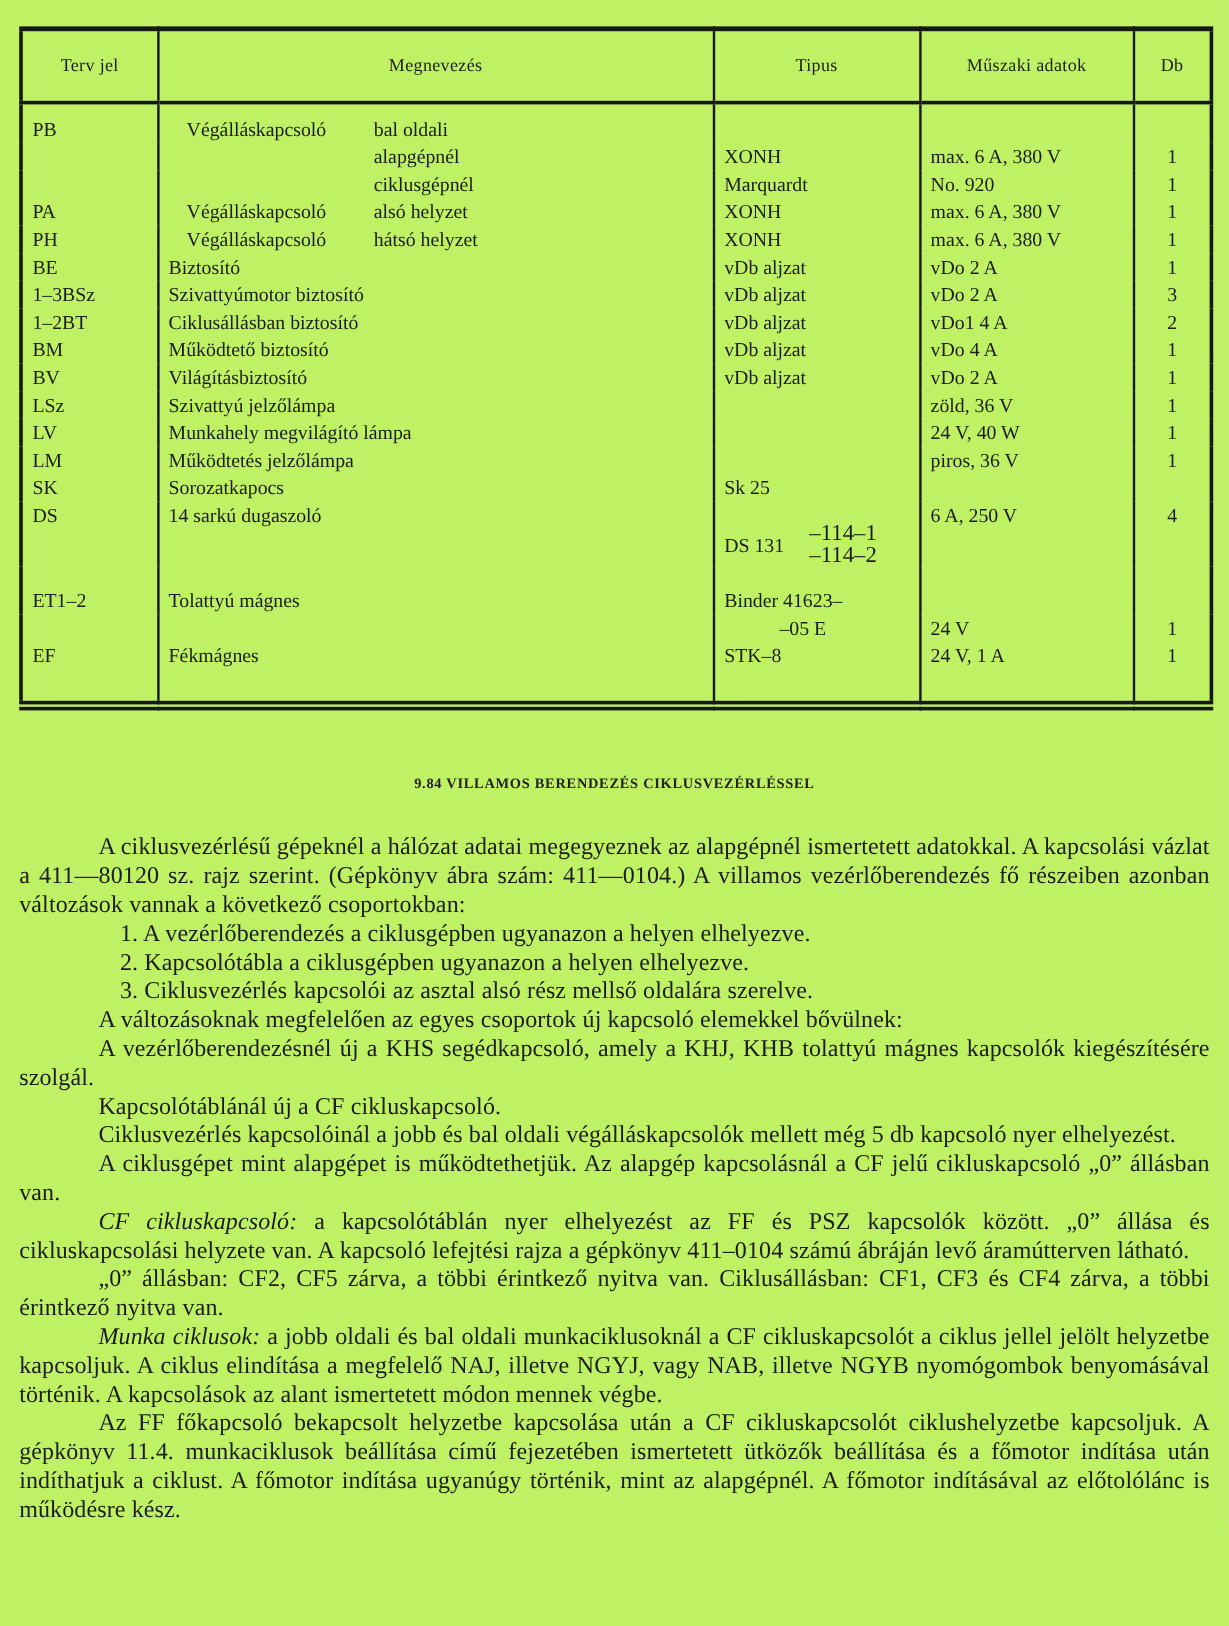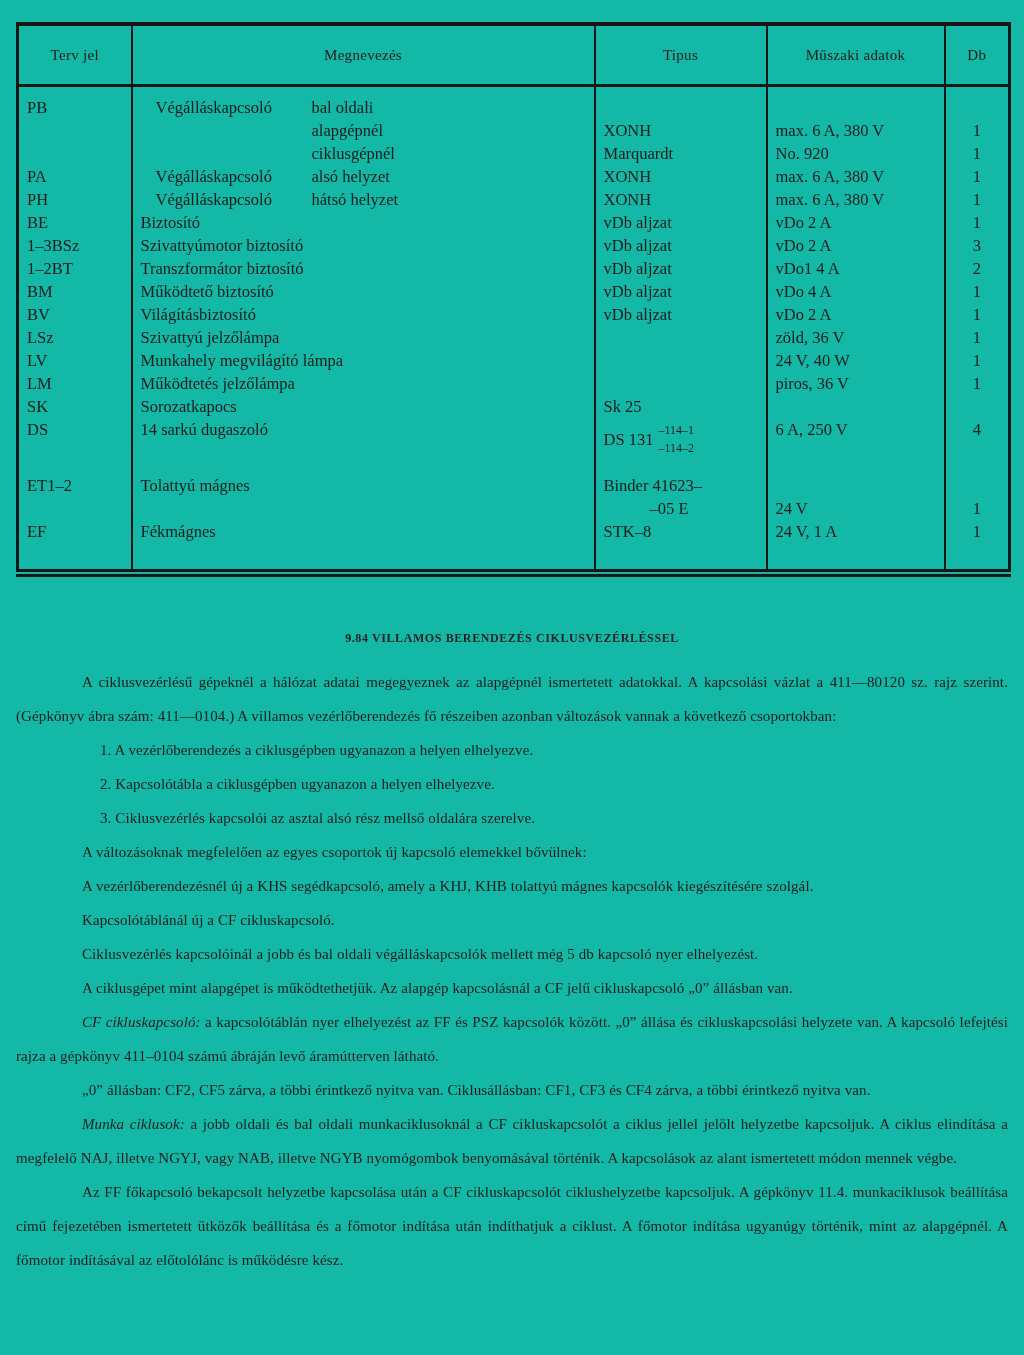--- a/index.html
+++ b/index.html
@@ -1,18 +1,18 @@
 <!DOCTYPE html>
 <html lang="hu"><head>
 <meta charset="utf-8">
 <style>
   html,body{margin:0;padding:0;background:#d8d8d4;}
   .page{
     width:1024px;height:1355px;margin:0 auto;box-sizing:border-box;
-    background:#14b8a6;color:#1c1c1c;position:relative;overflow:hidden;
+    background:#bef264;color:#1c1c1c;position:relative;overflow:hidden;
     font-family:"Liberation Serif","DejaVu Serif",serif;
     padding:22px 16px 0 16px;
   }
   
   table.parts{
     width:992px;table-layout:fixed;border-collapse:collapse;
     border:3px solid #171717;border-top-width:4px;border-bottom:8px double #171717;
   }
   table.parts th{
     height:56px;vertical-align:middle;text-align:center;
@@ -33,31 +33,31 @@
   tbody tr:last-child td{padding-bottom:26px;}
   tbody tr.gap td{padding-top:17px;}
   td.terv{padding-left:16px;}
   td.megnev{padding-left:16px;}
   td.tipus{padding-left:16px;}
   td.tipus.t-indent{padding-left:54px;}
   td.muszaki{padding-left:14px;}
   td.db{text-align:center;padding:0 4px;}
   .m-split{display:flex;}
   .m-split .m1{display:inline-block;width:156px;flex:none;margin-left:15px;}
-  .tipus-split{display:flex;align-items:center;gap:5px;margin-top:3px;}
-  .tipus-split .stack{display:flex;flex-direction:column;font-size:12px;line-height:18px;}
+  .tipus-split{display:flex;align-items:center;gap:21px;margin-top:18px;}
+  .tipus-split .stack{display:flex;flex-direction:column;font-size:19px;line-height:18px;}
   
   .section-heading{
     margin-top:54px;text-align:center;font-weight:bold;
     font-size:12px;letter-spacing:.6px;color:#222;
   }
   
   .body-copy{
-    margin-top:19px;width:992px;
-    font-size:15px;line-height:34px;text-align:justify;letter-spacing:.1px;
+    margin-top:33px;width:992px;
+    font-size:20px;line-height:24px;text-align:justify;letter-spacing:.1px;
   }
   .body-copy p{margin:0;text-indent:66px;}
   .body-copy p.list-line{text-indent:84px;text-align:left;}
   .lead{font-style:italic;}
 </style>
 </head>
 <body>
 
 <div class="page">
 
@@ -148,21 +148,21 @@
         </tr>
         <tr>
           <td class="terv">1–3BSz</td>
           <td class="megnev">Szivattyúmotor biztosító</td>
           <td class="tipus">vDb aljzat</td>
           <td class="muszaki">vDo 2 A</td>
           <td class="db">3</td>
         </tr>
         <tr>
           <td class="terv">1–2BT</td>
-          <td class="megnev">Transzformátor biztosító</td>
+          <td class="megnev">Ciklusállásban biztosító</td>
           <td class="tipus">vDb aljzat</td>
           <td class="muszaki">vDo1 4 A</td>
           <td class="db">2</td>
         </tr>
         <tr>
           <td class="terv">BM</td>
           <td class="megnev">Működtető biztosító</td>
           <td class="tipus">vDb aljzat</td>
           <td class="muszaki">vDo 4 A</td>
           <td class="db">1</td>

